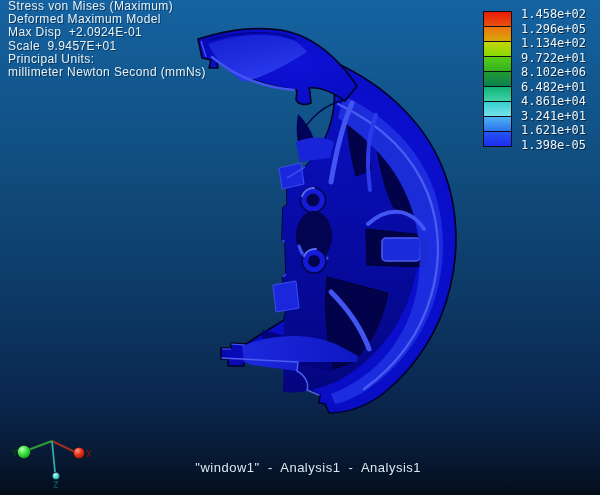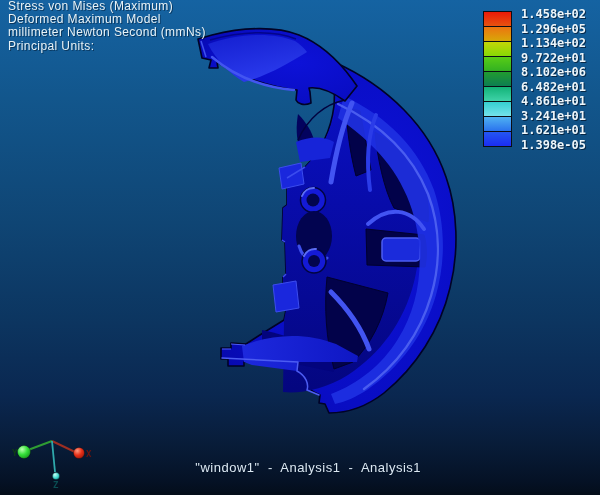--- a/index.html
+++ b/index.html
@@ -25,21 +25,21 @@
   .legend{position:absolute; left:0; top:0; width:600px; height:160px; pointer-events:none;}
   .legend-bar{
     position:absolute; left:483px; top:11px; width:29px; height:136px;
     border:1px solid #0b0e14; box-sizing:border-box; display:flex; flex-direction:column;
   }
   .legend-cell{flex:1 1 auto; border-top:1px solid #0b0e14;}
   .legend-cell:first-child{border-top:none;}
   .legend-labels{
     position:absolute; left:521px; top:7px; width:78px;
     font-family:"DejaVu Sans Mono", monospace; font-size:12px; line-height:14.55px;
-    color:#eef6fa; text-shadow:1px 1px 0 rgba(2,18,38,.7); white-space:pre;font-weight:bold;
+    color:#eef6fa; text-shadow:1px 1px 0 rgba(2,18,38,.7); white-space:pre;
   }
   .footer{
     position:absolute; left:0; right:0; bottom:5px; text-align:center;
     color:#dce8f2; font-size:13px; letter-spacing:.5px; white-space:pre;
     text-shadow:1px 1px 0 rgba(2,18,38,.6);
   }
   .bottom-strip{position:absolute; left:0; right:0; bottom:0; height:3px; background:var(--footer-strip);}
 </style>
 </head>
 <body>
@@ -186,34 +186,34 @@
       <line x1="52" y1="441" x2="55" y2="472" stroke="#2fa9ac" stroke-width="1.8"></line>
       <circle cx="24" cy="452" r="6.5" fill="url(#ballGreen)" stroke="rgba(0,0,0,.35)" stroke-width="0.8"></circle>
       <circle cx="79" cy="453" r="5.5" fill="url(#ballRed)" stroke="rgba(0,0,0,.35)" stroke-width="0.8"></circle>
       <circle cx="56" cy="476" r="3.5" fill="url(#ballCyan)" stroke="rgba(0,0,0,.35)" stroke-width="0.8"></circle>
       <text x="12" y="456" font-size="9" font-weight="bold" fill="#0d3d14" font-family="DejaVu Sans Mono, monospace">Y</text>
       <text x="86" y="457" font-size="9" font-weight="bold" fill="#6b1410" font-family="DejaVu Sans Mono, monospace">X</text>
       <text x="53" y="488" font-size="9" font-weight="bold" fill="#0a4d52" font-family="DejaVu Sans Mono, monospace">Z</text>
     </g>
   </svg>
 
-  <div class="annotation"><div>Stress von Mises (Maximum)</div><div>Deformed Maximum Model</div><div>millimeter Newton Second (mmNs)</div><div>Principal Units:</div></div>
+  <div class="annotation"><div>Stress von Mises (Maximum)</div><div>Deformed Maximum Model</div><div>Max Disp  +2.0924E-01</div><div>Scale  9.9457E+01</div><div>Principal Units:</div><div>millimeter Newton Second (mmNs)</div></div>
 
   <div class="legend">
     <div class="legend-bar">
         <div class="legend-cell" style="background: linear-gradient(rgb(234, 26, 8), rgb(231, 83, 15));"></div>
         <div class="legend-cell" style="background: linear-gradient(rgb(236, 116, 16), rgb(216, 168, 8));"></div>
         <div class="legend-cell" style="background: linear-gradient(rgb(195, 214, 8), rgb(135, 217, 5));"></div>
         <div class="legend-cell" style="background: linear-gradient(rgb(88, 205, 22), rgb(50, 177, 34));"></div>
         <div class="legend-cell" style="background: linear-gradient(rgb(33, 155, 47), rgb(12, 127, 82));"></div>
         <div class="legend-cell" style="background: linear-gradient(rgb(18, 179, 119), rgb(63, 210, 168));"></div>
         <div class="legend-cell" style="background: linear-gradient(rgb(53, 207, 208), rgb(116, 226, 234));"></div>
         <div class="legend-cell" style="background: linear-gradient(rgb(79, 177, 242), rgb(42, 114, 238));"></div>
         <div class="legend-cell" style="background: linear-gradient(rgb(36, 86, 242), rgb(27, 45, 242));"></div>
       </div>
-    <div class="legend-labels"><div>1.458e+02</div><div>1.296e+05</div><div>1.134e+02</div><div>9.722e+01</div><div>8.102e+06</div><div>6.482e+01</div><div>4.861e+01</div><div>3.241e+01</div><div>1.621e+01</div><div>1.398e-05</div></div>
+    <div class="legend-labels"><div>1.458e+02</div><div>1.296e+05</div><div>1.134e+02</div><div>9.722e+01</div><div>8.102e+06</div><div>6.482e+01</div><div>4.861e+04</div><div>3.241e+01</div><div>1.621e+01</div><div>1.398e-05</div></div>
   </div>
 
   <div class="footer">
     <span>"window1"  -  Analysis1  -  Analysis1</span>
   </div>
   <div class="bottom-strip"></div>
 </div>
 
 </body></html>

